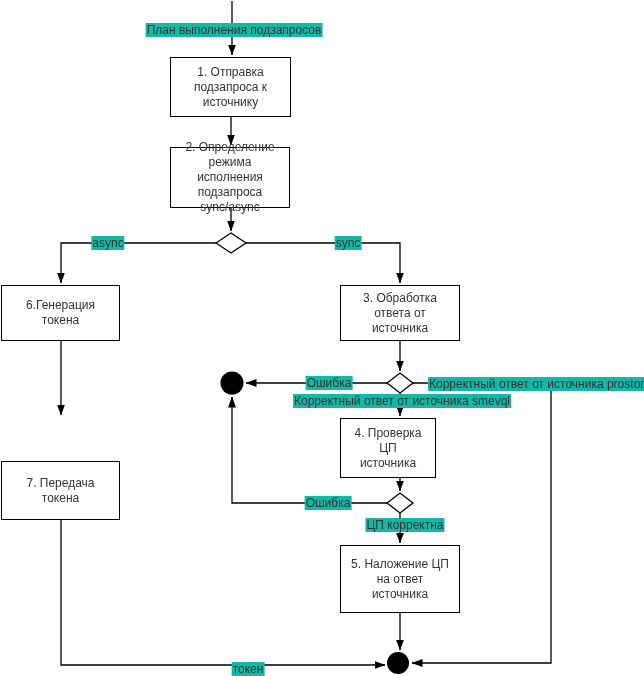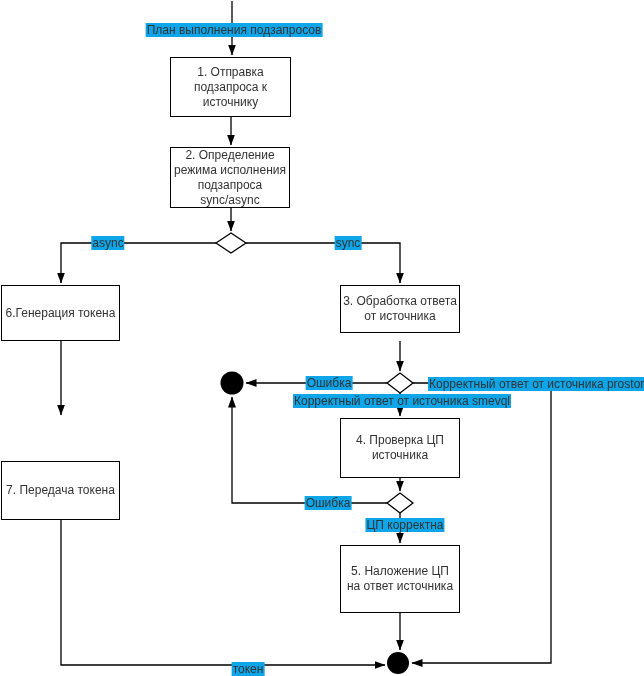--- a/index.html
+++ b/index.html
@@ -26,26 +26,26 @@
     box-sizing: border-box;
     border: 1px solid #000;
     background: #fff;
     display: flex;
     align-items: center;
     justify-content: center;
     text-align: center;
     font-size: 12px;
     line-height: 15px;
     color: #333;
-    padding: 1px 2px;
+    padding: 1px 10px;
   }
   .edge-label {
     position: absolute;
     transform: translate(-50%, -50%);
-    background: #0ea5e9;
+    background: #14b8a6;
     font-size: 12px;
     line-height: 14px;
     color: #333;
     white-space: nowrap;
     padding: 0 1px;
     text-align: center;
   }
 </style>
 </head>
 <body>
@@ -94,23 +94,23 @@
     <polygon points="387,503 400,493 413,503 400,513" fill="#fff" stroke="#000" stroke-width="1.3"></polygon>
 
     <circle cx="232" cy="383" r="11.5" fill="#000"></circle>
     <circle cx="398" cy="663" r="11" fill="#000"></circle>
   </svg>
 
   <div class="box" style="left:170px; top:57px; width:121px; height:60px;">1. Отправка подзапроса к источнику</div>
 
   <div class="box" style="left:170px; top:147px; width:120px; height:61px;">2. Определение режима исполнения подзапроса sync/async</div>
 
-  <div class="box" style="left:340px; top:285px; width:120px; height:48px;text-align:center;">3. Обработка ответа от источника</div>
+  <div class="box" style="left:340px; top:285px; width:120px; height:56px;text-align:center;">3. Обработка ответа от источника</div>
 
-  <div class="box" style="left:340px; top:418px; width:120px; height:60px;">4. Проверка ЦП источника</div>
+  <div class="box" style="left:340px; top:418px; width:96px; height:60px;">4. Проверка ЦП источника</div>
 
   <div class="box" style="left:340px; top:545px; width:120px; height:68px;">5. Наложение ЦП на ответ источника</div>
 
   <div class="box" style="left:1px; top:285px; width:119px; height:56px;">6.Генерация токена</div>
 
   <div class="box" style="left:1px; top:417px; width:119px; height:59px;margin-top:44px;">7. Передача токена</div>
 
   <div class="edge-label" style="left:234px; top:30px;">План выполнения подзапросов</div>
 
   <div class="edge-label" style="left:108px; top:243px;">async</div>

